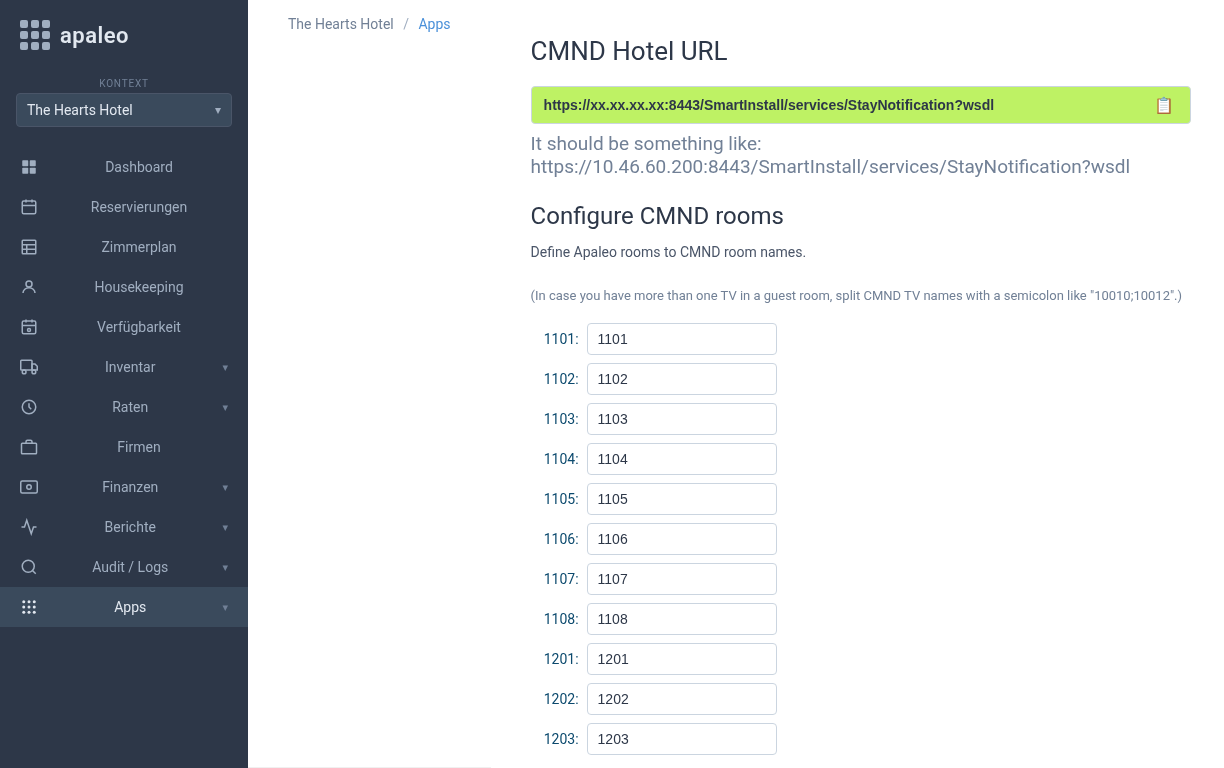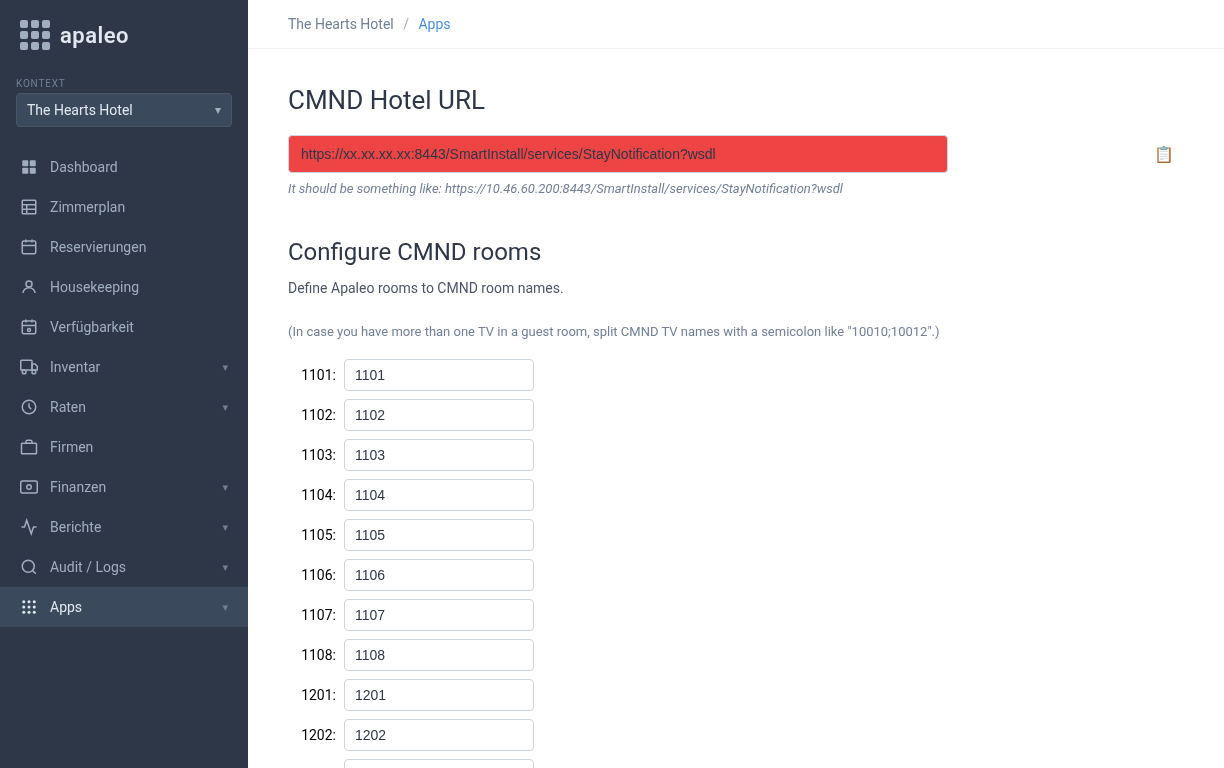--- a/index.html
+++ b/index.html
@@ -8,20 +8,21 @@
     
     #sidebar {
       width: 248px;
       min-width: 248px;
       background: #2d3748;
       color: #e2e8f0;
       display: flex;
       flex-direction: column;
       height: 768px;
       overflow-y: auto;
+      text-align: center;
     }
 
     .sidebar-logo {
       display: flex;
       align-items: center;
       padding: 20px 20px 20px 20px;
       gap: 10px;
     }
 
     .logo-grid {
@@ -112,21 +113,20 @@
     .nav-item .nav-chevron {
       font-size: 11px;
       color: #718096;
     }
 
     
     #main {
       flex: 1;
       background: #ffffff;
       display: flex;
-      flex-direction: column;
       overflow: hidden;
     }
 
     .breadcrumb {
       padding: 16px 40px;
       font-size: 14px;
       color: #718096;
       border-bottom: 1px solid #f0f0f0;
       background: #fff;
     }
@@ -163,39 +163,39 @@
       margin-bottom: 8px;
     }
 
     .url-input {
       width: 660px;
       padding: 10px 40px 10px 12px;
       border: 1px solid #cbd5e0;
       border-radius: 4px;
       font-size: 14px;
       color: #2d3748;
-      background: #ef4444;
+      background: #bef264;
       outline: none;
+      font-weight: bold;
     }
 
     .copy-icon {
       position: absolute;
       right: 10px;
       top: 50%;
       transform: translateY(-50%);
       color: #a0aec0;
       cursor: pointer;
       font-size: 16px;
     }
 
     .hint-text {
-      font-size: 13px;
-      color: #718096;
-      margin-bottom: 42px;
-      font-style: italic;
+      font-size: 19px;
+      color: #718096;
+      margin-bottom: 24px;
     }
 
     .configure-title {
       font-size: 24px;
       font-weight: 400;
       color: #2d3748;
       margin-bottom: 14px;
     }
 
     .configure-desc {
@@ -218,21 +218,21 @@
     }
 
     .room-row {
       display: flex;
       align-items: center;
       gap: 8px;
     }
 
     .room-label {
       font-size: 14px;
-      color: #000000;
+      color: #0c4a6e;
       width: 48px;
       text-align: right;
       flex-shrink: 0;
     }
 
     .room-input {
       width: 190px;
       padding: 7px 10px;
       border: 1px solid #cbd5e0;
       border-radius: 4px;
@@ -285,39 +285,39 @@
           <rect x="3" y="13" width="8" height="8" rx="1"></rect>
             <rect x="13" y="13" width="8" height="8" rx="1"></rect>
         </svg>
       </span>
       <span class="nav-label">Dashboard</span>
     </div>
 
     <div class="nav-item">
       <span class="nav-icon">
         <svg class="icon-svg" viewBox="0 0 24 24" fill="none" stroke="currentColor" stroke-width="2">
+          <rect x="3" y="4" width="18" height="17" rx="2"></rect>
+            <line x1="8" y1="2" x2="8" y2="6"></line>
+            <line x1="16" y1="2" x2="16" y2="6"></line>
+            <line x1="3" y1="10" x2="21" y2="10"></line>
+        </svg>
+      </span>
+      <span class="nav-label">Reservierungen</span>
+    </div>
+
+    <div class="nav-item">
+      <span class="nav-icon">
+        <svg class="icon-svg" viewBox="0 0 24 24" fill="none" stroke="currentColor" stroke-width="2">
           <rect x="3" y="3" width="18" height="18" rx="1"></rect>
           <line x1="3" y1="9" x2="21" y2="9"></line>
             <line x1="3" y1="15" x2="21" y2="15"></line>
           <line x1="9" y1="9" x2="9" y2="21"></line>
         </svg>
       </span>
       <span class="nav-label">Zimmerplan</span>
-    </div>
-
-    <div class="nav-item">
-      <span class="nav-icon">
-        <svg class="icon-svg" viewBox="0 0 24 24" fill="none" stroke="currentColor" stroke-width="2">
-          <rect x="3" y="4" width="18" height="17" rx="2"></rect>
-            <line x1="8" y1="2" x2="8" y2="6"></line>
-            <line x1="16" y1="2" x2="16" y2="6"></line>
-            <line x1="3" y1="10" x2="21" y2="10"></line>
-        </svg>
-      </span>
-      <span class="nav-label">Reservierungen</span>
     </div>
 
     <div class="nav-item">
       <span class="nav-icon">
         <svg class="icon-svg" viewBox="0 0 24 24" fill="none" stroke="currentColor" stroke-width="2">
           <circle cx="12" cy="8" r="4"></circle>
             <path d="M4 20c0-4 3.6-7 8-7s8 3 8 7"></path>
         </svg>
       </span>
       <span class="nav-label">Housekeeping</span>

